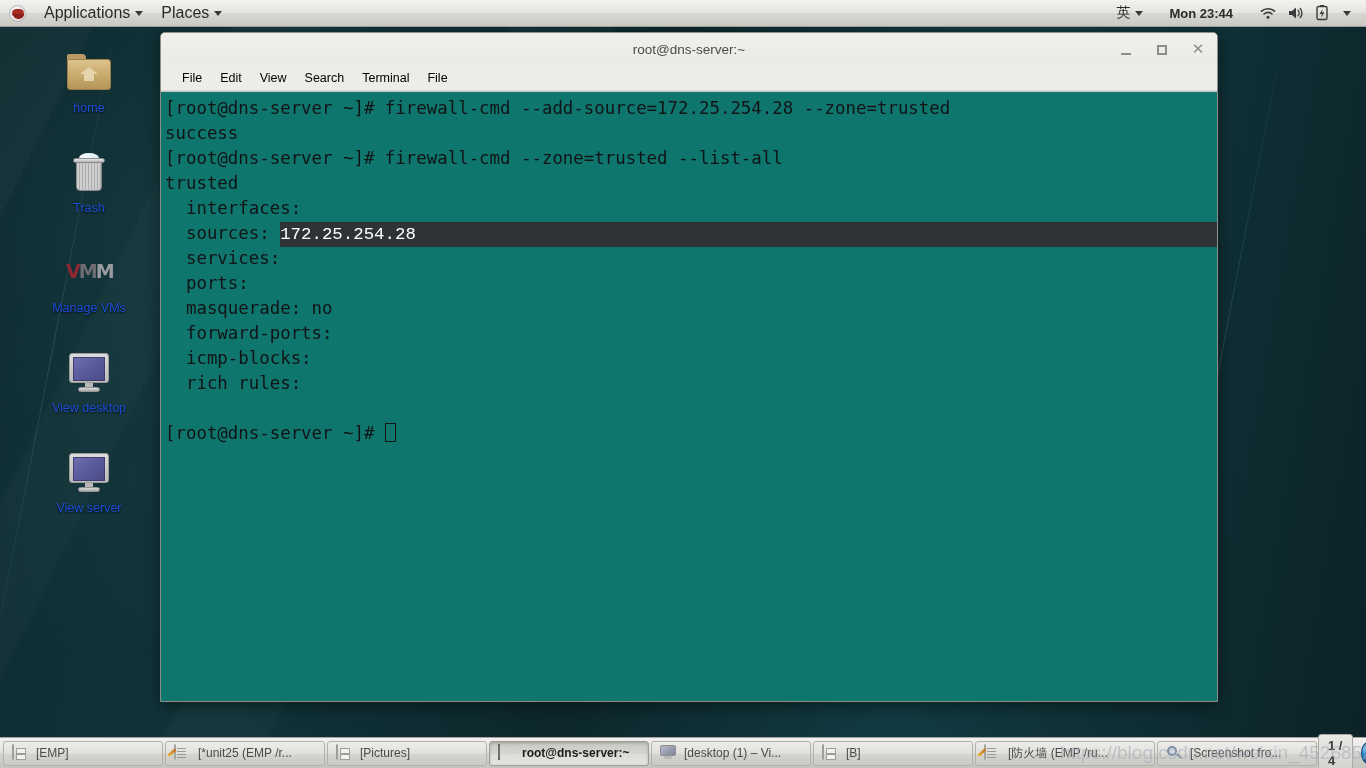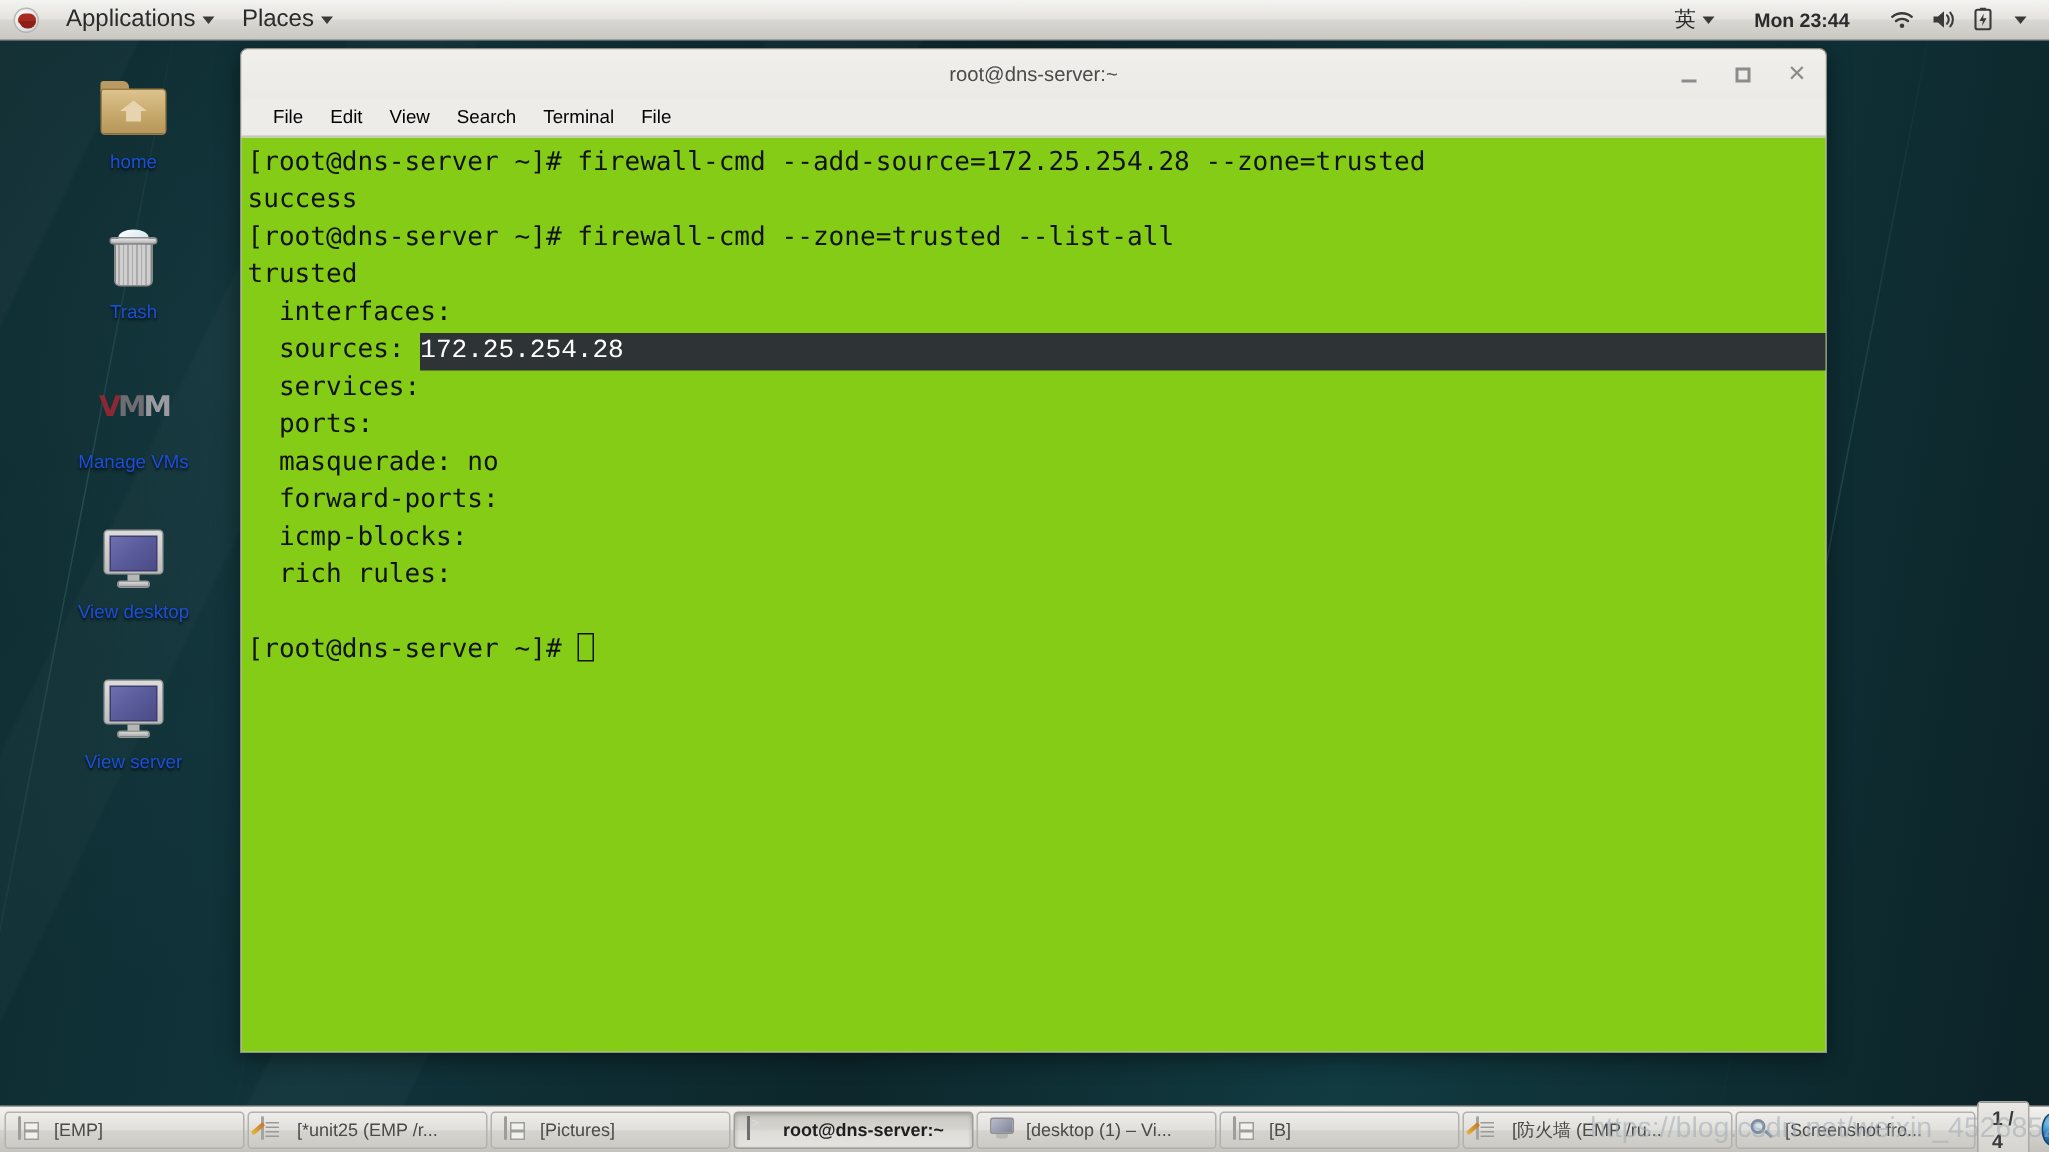--- a/index.html
+++ b/index.html
@@ -145,21 +145,21 @@
     height: 25px; flex: 0 0 25px;
     display: flex; align-items: center;
     padding-left: 12px; gap: 0;
     background: #edece9;
     border-bottom: 1px solid #d6d5d1;
   }
   .mi { font-size: 12.5px; color: #000000; padding: 3px 9px; cursor: default; border-radius: 2px; }
 
   #term-body {
     flex: 1 1 auto; position: relative;
-    background: #84cc16;
+    background: #0f766e;
     border-top: 1px solid #cbcac6;
     display: flex;
     overflow: hidden;
   }
   #term-text {
     flex: 1 1 auto;
     padding: 4px 0 0 4px;
     font-family: "DejaVu Sans Mono", "Liberation Mono", monospace;
     font-size: 17.4px;
     line-height: 25px;

